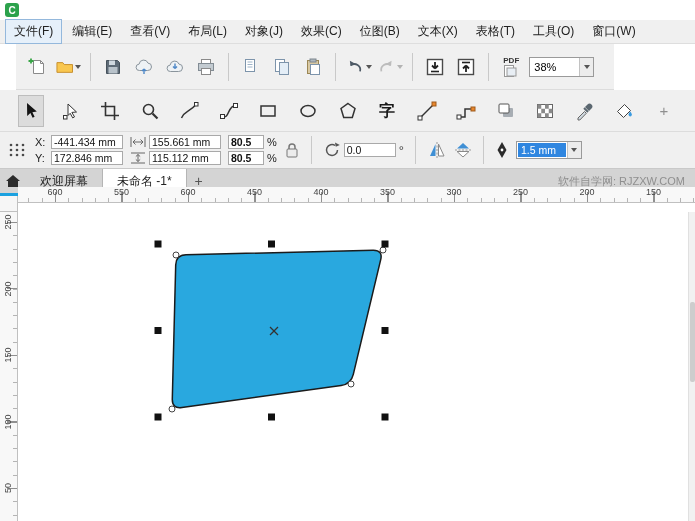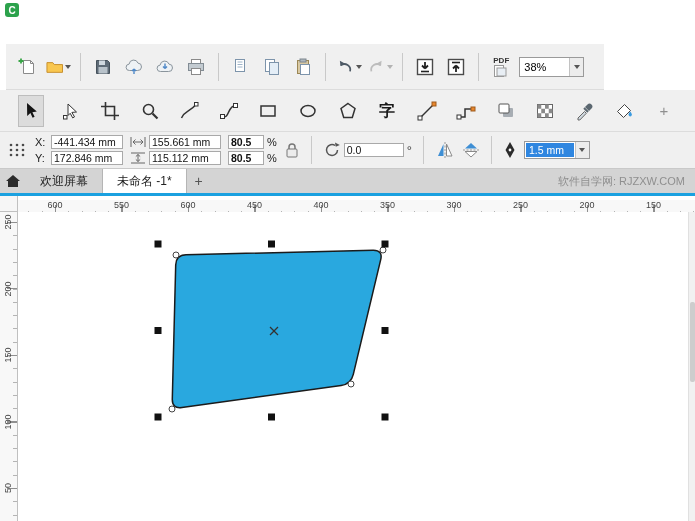--- a/index.html
+++ b/index.html
@@ -13,21 +13,21 @@
   .logo { width:14px; height:14px; background:#2ca24c; border-radius:3px; color:#fff;
     font-size:10px; font-weight:bold; display:flex; align-items:center; justify-content:center; }
 
   
   .menubar { position:absolute; top:20px; left:0; width:695px; height:24px; background:#f0f0f0;
     border-bottom:1px solid #dedede; display:flex; align-items:center; padding-left:4px; font-size:12px; color:#222; }
   .menu-item { padding:3px 8px; margin:0 1px; white-space:nowrap; }
   .menu-item.selected { border:1px solid #94b8dc; background:#e6f0fa; }
 
   
-  .toolbar-std { position:absolute; top:44px; left:6px; width:598px; height:46px; background:#f0f0f0;
+  .toolbar-std { position:absolute; top:44px; left:16px; width:598px; height:46px; background:#f0f0f0;
     border-bottom:1px solid #dcdcdc; display:flex; align-items:center; padding:0 8px; gap:5px; }
   .tb-btn { height:34px; min-width:26px; display:flex; align-items:center; justify-content:center; gap:1px; }
   .vsep { width:1px; height:28px; background:#c9c9c9; margin:0 4px; }
   .caret { width:0; height:0; border-left:3px solid transparent; border-right:3px solid transparent; border-top:4px solid #555; }
   .caret.dim { border-top-color:#b3b3b3; }
   .pdf-wrap { display:flex; flex-direction:column; align-items:center; line-height:1; }
   .pdf-text { font-size:8px; font-weight:bold; color:#333; }
   .combo { height:20px; background:#fff; border:1px solid #9a9a9a; display:flex; align-items:center; font-size:11px; }
   .zoom-combo { width:66px; margin-left:auto; margin-right:12px; }
   .combo .val { flex:1; padding:0 4px; }
@@ -40,40 +40,40 @@
   .tool-btn.selected { background:#dcdcdc; border:1px solid #bdbdbd; }
   .text-glyph { font-size:16px; font-weight:bold; color:#1a1a1a; line-height:1; }
 
   
   .propbar { position:absolute; top:132px; left:0; width:695px; height:37px; background:#f0f0f0;
     border-bottom:1px solid #c9c9c9; display:flex; align-items:center; padding:0 6px; gap:7px; font-size:11px; color:#222; }
   .stack { display:flex; flex-direction:column; gap:2px; }
   .prow { display:flex; align-items:center; gap:3px; }
   .pfield { height:14px; border:1px solid #a9a9a9; background:#fff; font-size:10.5px; padding:0 2px;
     font-family:"Liberation Sans","DejaVu Sans",sans-serif; color:#111; }
-  .w72 { width:72px; } .w36 { width:36px;font-weight:bold; } .w60 { width:60px; }
+  .w72 { width:72px; } .w36 { width:36px;font-weight:bold; } .w60 { width:52px; }
   .flab { width:13px; font-size:11px; }
   .pbtn { display:flex; align-items:center; justify-content:center; }
   .outline-combo { width:66px; height:18px; }
   .outline-combo .val { background:#2f86e0; color:#fff; height:14px; line-height:14px; margin:1px; padding:0 3px; font-size:10.5px; }
 
   
   .tabbar { position:absolute; top:169px; left:0; width:695px; height:24px; background:#d4d4d4;
     display:flex; align-items:stretch; font-size:12px; color:#222; }
   .home-tab { width:26px; display:flex; align-items:center; justify-content:center; }
   .tab { padding:0 14px; display:flex; align-items:center; }
   .tab.active { background:#ffffff; border-left:1px solid #b5b5b5; border-right:1px solid #b5b5b5;text-align:right; }
   .newtab { width:24px; display:flex; align-items:center; justify-content:center; color:#555; font-size:14px; }
   .watermark { margin-left:auto; display:flex; align-items:center; padding-right:10px; color:#8f8f8f; font-size:11px; }
   .blue-line { position:absolute; top:193px; left:0; width:695px; height:3px; background:#1ba1e0; }
 
   
   .corner { position:absolute; top:196px; left:0; width:18px; height:16px; background:#f6f6f6;
     border-right:1px solid #c0c0c0; border-bottom:1px solid #c0c0c0; }
-  .hruler { position:absolute; top:200px; left:18px; width:677px; height:16px; background:#f8f8f8;
+  .hruler { position:absolute; top:187px; left:18px; width:677px; height:16px; background:#f8f8f8;
     border-bottom:1px solid #c0c0c0;
     background-image:
       repeating-linear-gradient(to right, #8f8f8f 0 1px, transparent 1px 66.5px),
       repeating-linear-gradient(to right, #b4b4b4 0 1px, transparent 1px 13.3px);
     background-size: calc(100% + 70px) 10px, calc(100% + 70px) 4px;
     background-position: -29.5px bottom, -29.5px bottom;
     background-repeat: no-repeat, no-repeat; }
   .hruler span { position:absolute; top:0; transform:translateX(-50%); font-size:9px; color:#444; }
   .vruler { position:absolute; top:212px; left:0; width:18px; height:309px; background:#f8f8f8;
     border-right:1px solid #c0c0c0;
@@ -92,20 +92,33 @@
 </style>
 </head>
 <body>
 
 <div class="app">
 
   <div class="titlebar">
     <span class="logo">C</span>
   </div>
 
+  <div class="menubar">
+    <span class="menu-item selected">文件(F)</span>
+    <span class="menu-item">编辑(E)</span>
+    <span class="menu-item">查看(V)</span>
+    <span class="menu-item">布局(L)</span>
+    <span class="menu-item">对象(J)</span>
+    <span class="menu-item">效果(C)</span>
+    <span class="menu-item">位图(B)</span>
+    <span class="menu-item">文本(X)</span>
+    <span class="menu-item">表格(T)</span>
+    <span class="menu-item">工具(O)</span>
+    <span class="menu-item">窗口(W)</span>
+  </div>
 
   <div class="toolbar-std">
     <div class="tb-btn">
       <svg width="20" height="20" viewBox="0 0 20 20">
           <path d="M6.5 3.5h7l3 3v10h-10z" fill="#fff" stroke="#8a8a8a"></path>
           <path d="M13.5 3.5v3h3" fill="none" stroke="#8a8a8a"></path>
           <path d="M4 1.5v5M1.5 4h5" stroke="#3aa648" stroke-width="1.8"></path>
         </svg>
     </div>
     <div class="tb-btn">

